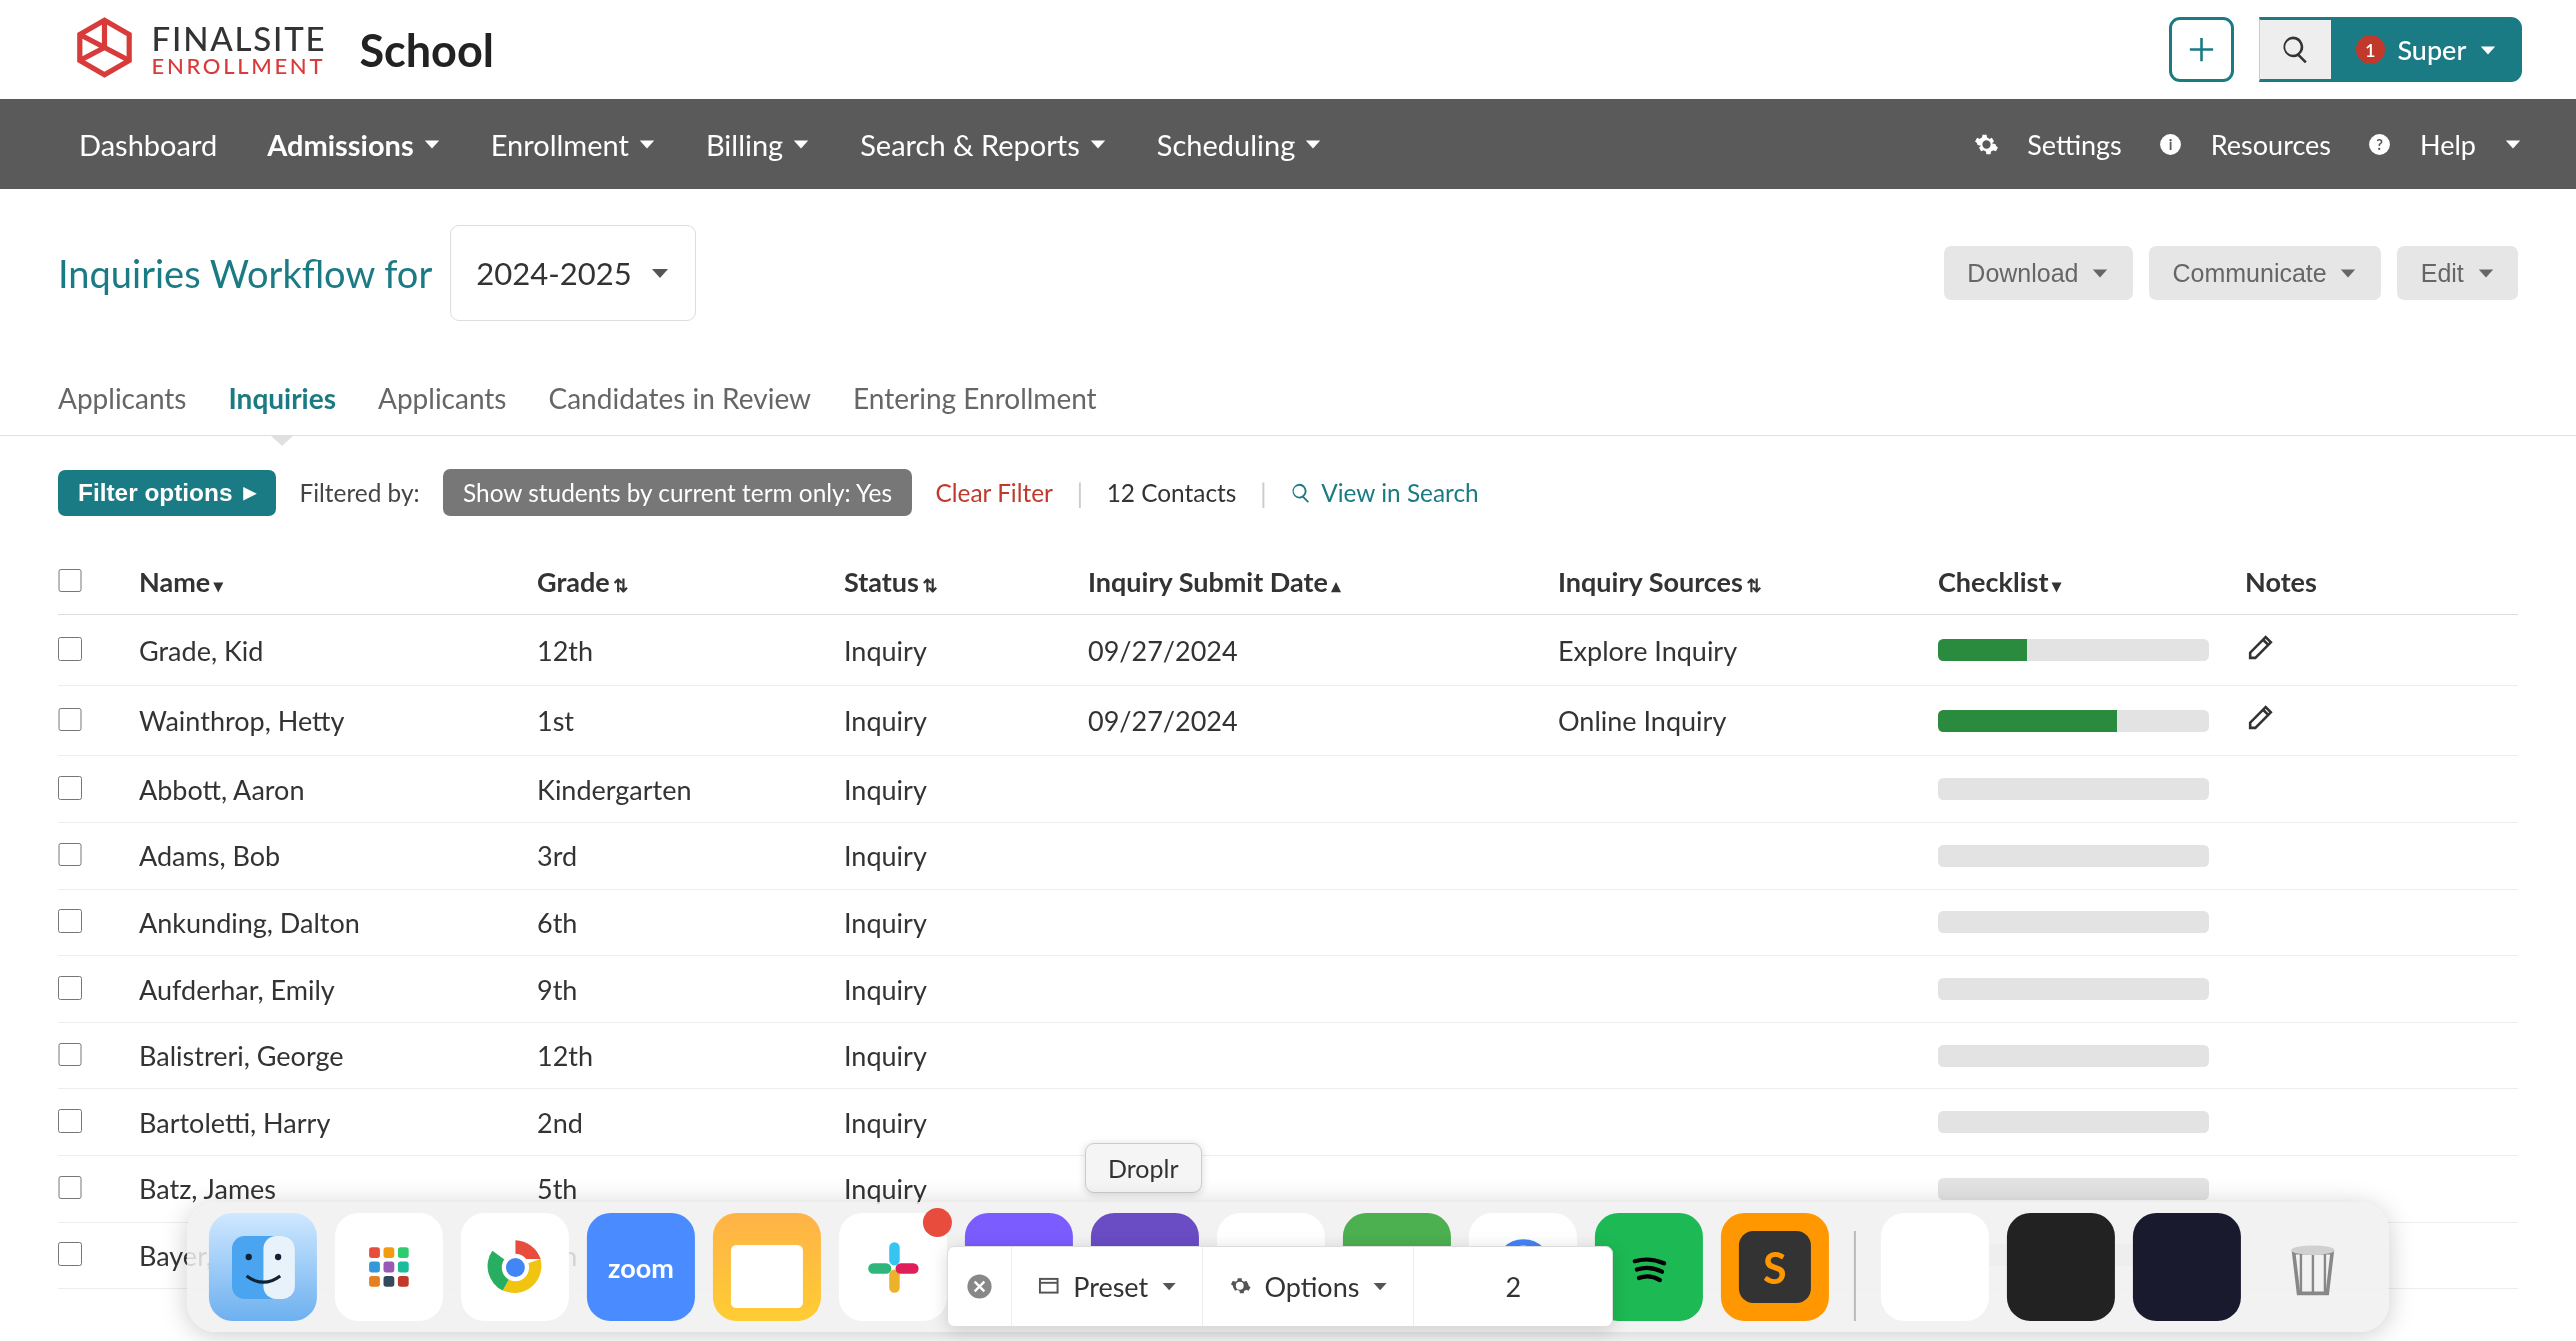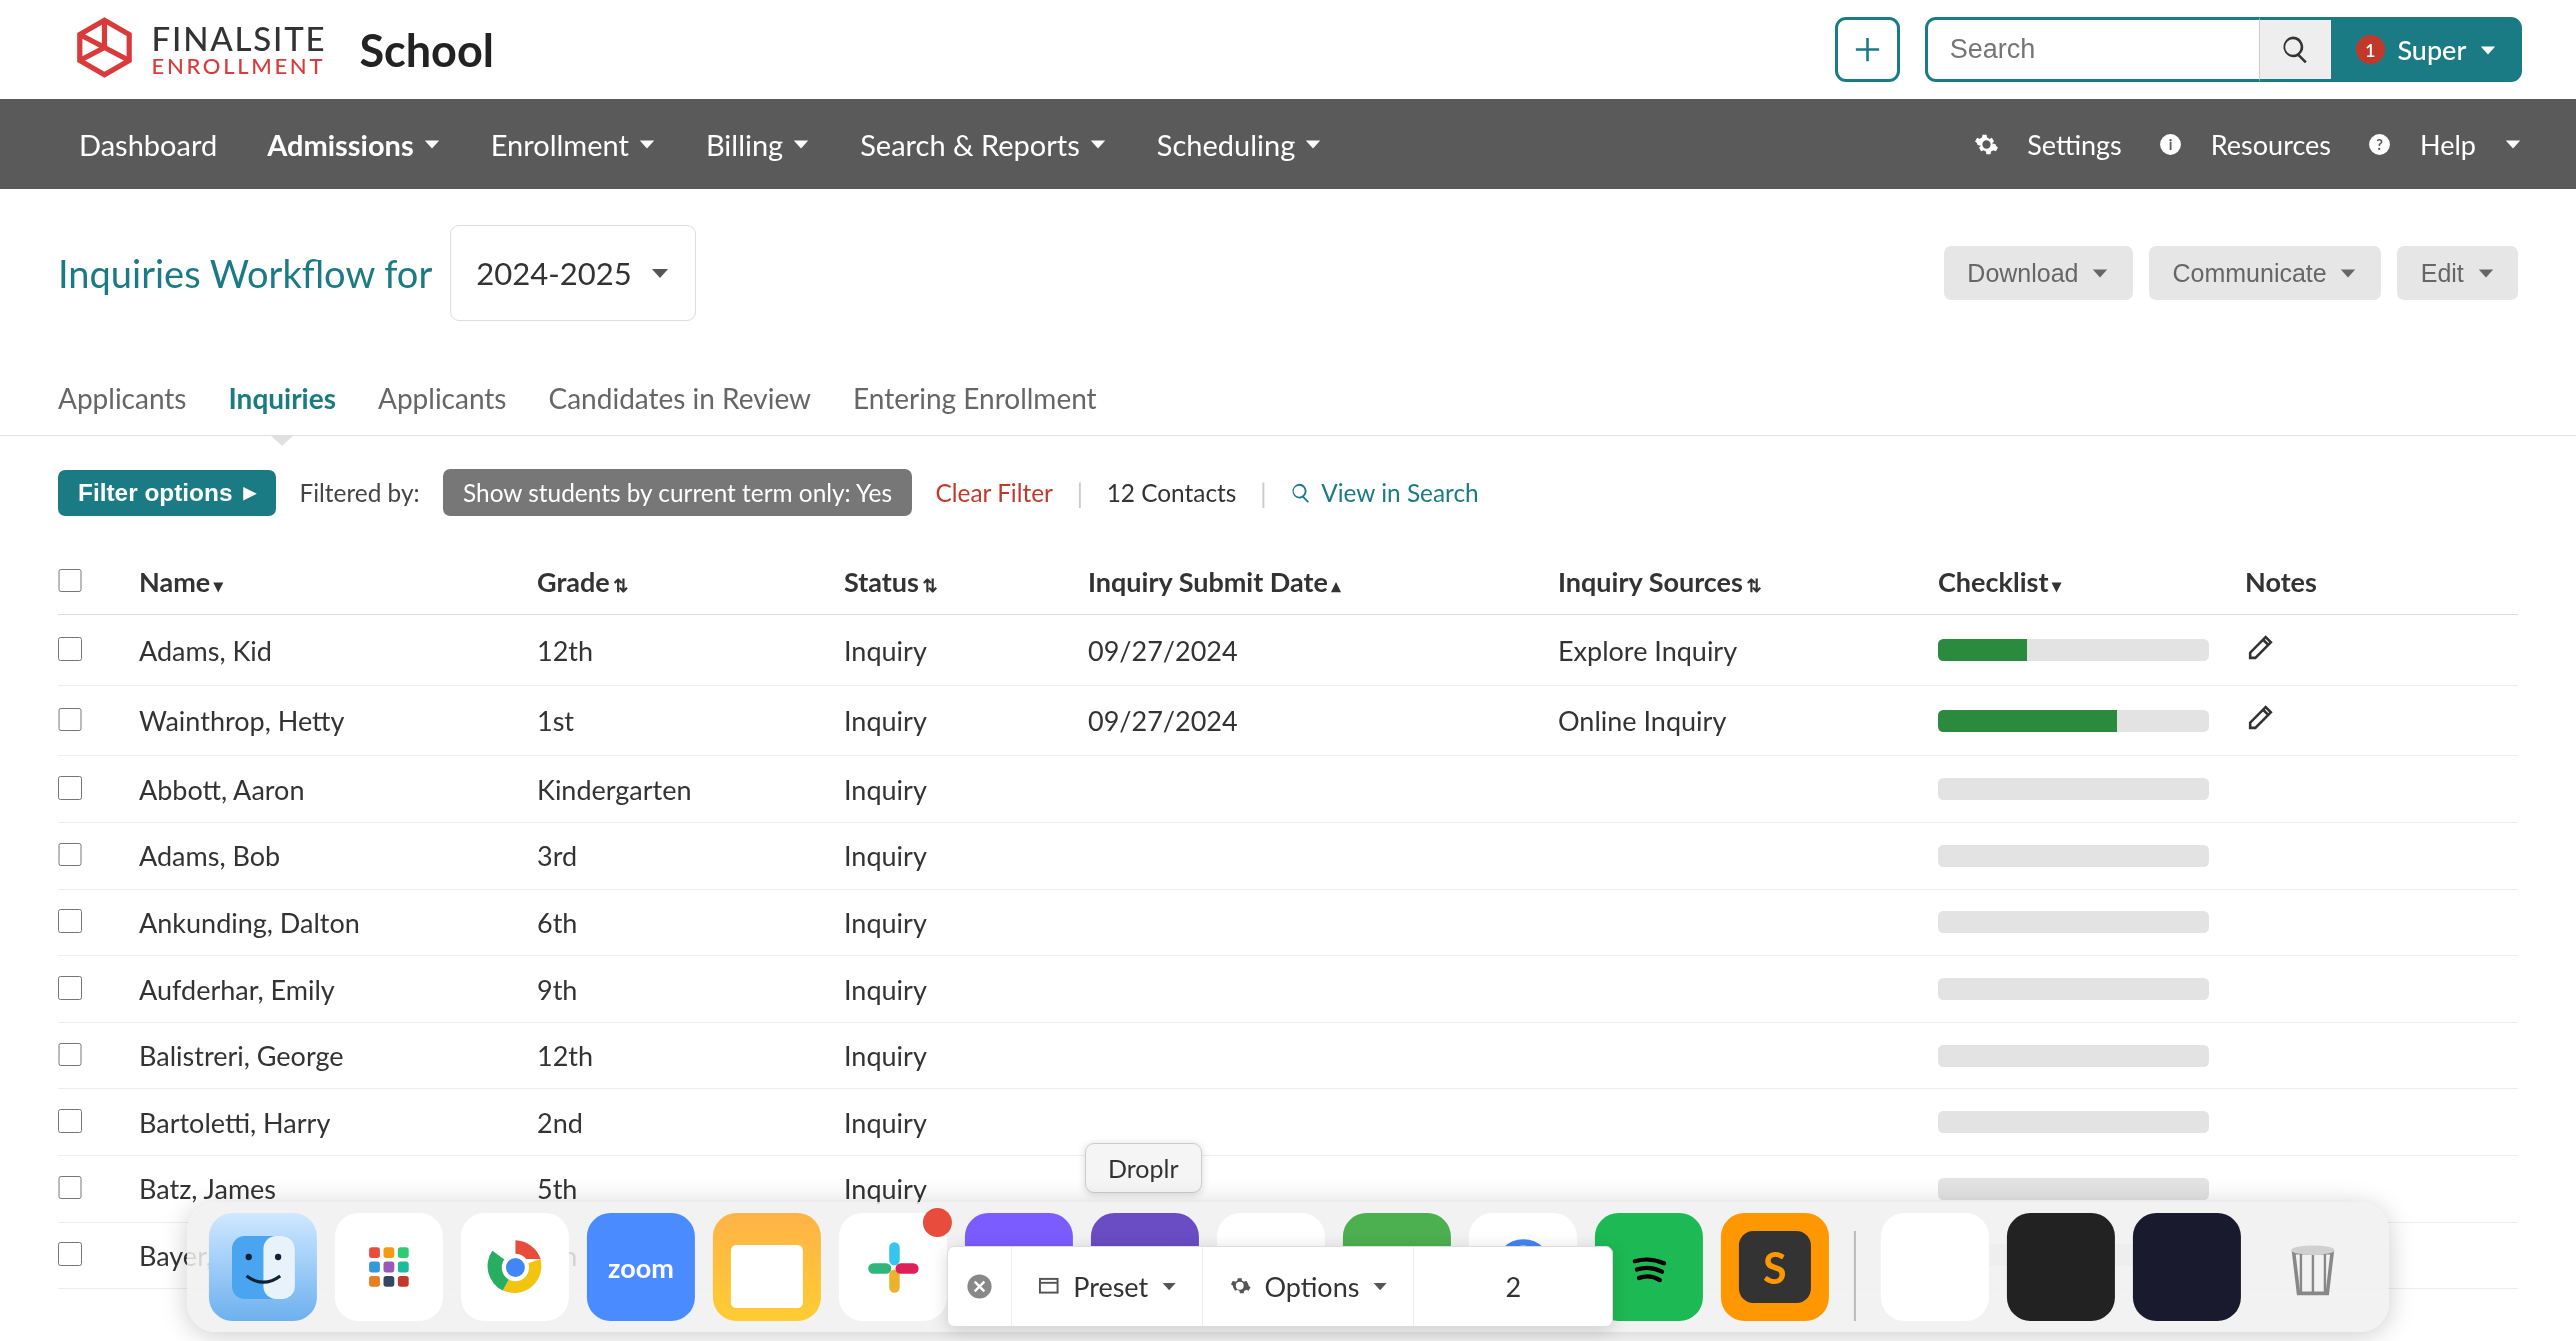--- a/index.html
+++ b/index.html
@@ -94,21 +94,20 @@
     </div>
   </div>
   <div class="school-name">School</div>
   <div class="header-right">
     <button class="plus-btn">
       <svg width="31" height="31" viewBox="0 0 24 24">
           <path fill="currentColor" d="M11 3h2v8h8v2h-8v8h-2v-8H3v-2h8z"></path>
         </svg>
     </button>
     <div class="search-group">
-      <input class="search-input" placeholder="Search" style="">
       <button class="search-btn">
         <svg width="31" height="31" viewBox="0 0 24 24">
             <path fill="#333" d="M10 2a8 8 0 015.3 13.9l5.4 5.4-1.4 1.4-5.4-5.4A8 8 0 1110 2zm0 2a6 6 0 100 12 6 6 0 000-12z"></path>
           </svg>
       </button>
       <div class="user-pill">
         <span class="user-badge">1</span>
         <span class="name">Super</span>
         <svg class="caret-down-svg" viewBox="0 0 20 20">
             <polygon points="2,6 18,6 10,15"></polygon>
@@ -243,21 +242,21 @@
     <div><span>Grade</span><span class="sort-ind">⇅</span></div>
     <div><span>Status</span><span class="sort-ind">⇅</span></div>
     <div><span>Inquiry Submit Date</span><span class="sort-ind">▴</span></div>
     <div><span>Inquiry Sources</span><span class="sort-ind">⇅</span></div>
     <div><span>Checklist</span><span class="sort-ind">▾</span></div>
     <div><span>Notes</span></div>
   </div>
   <div id="tbody">
       <div class="trow">
         <div><input type="checkbox" style=""></div>
-        <div>Adams, Kid</div>
+        <div>Grade, Kid</div>
         <div>12th</div>
         <div>Inquiry</div>
         <div>09/27/2024</div>
         <div>Explore Inquiry</div>
         <div>
           <div class="progress">
             <div class="bar" style="width:33%"></div>
           </div>
         </div>
         <div><span class="edit-icon"><svg viewBox="0 0 24 24">

